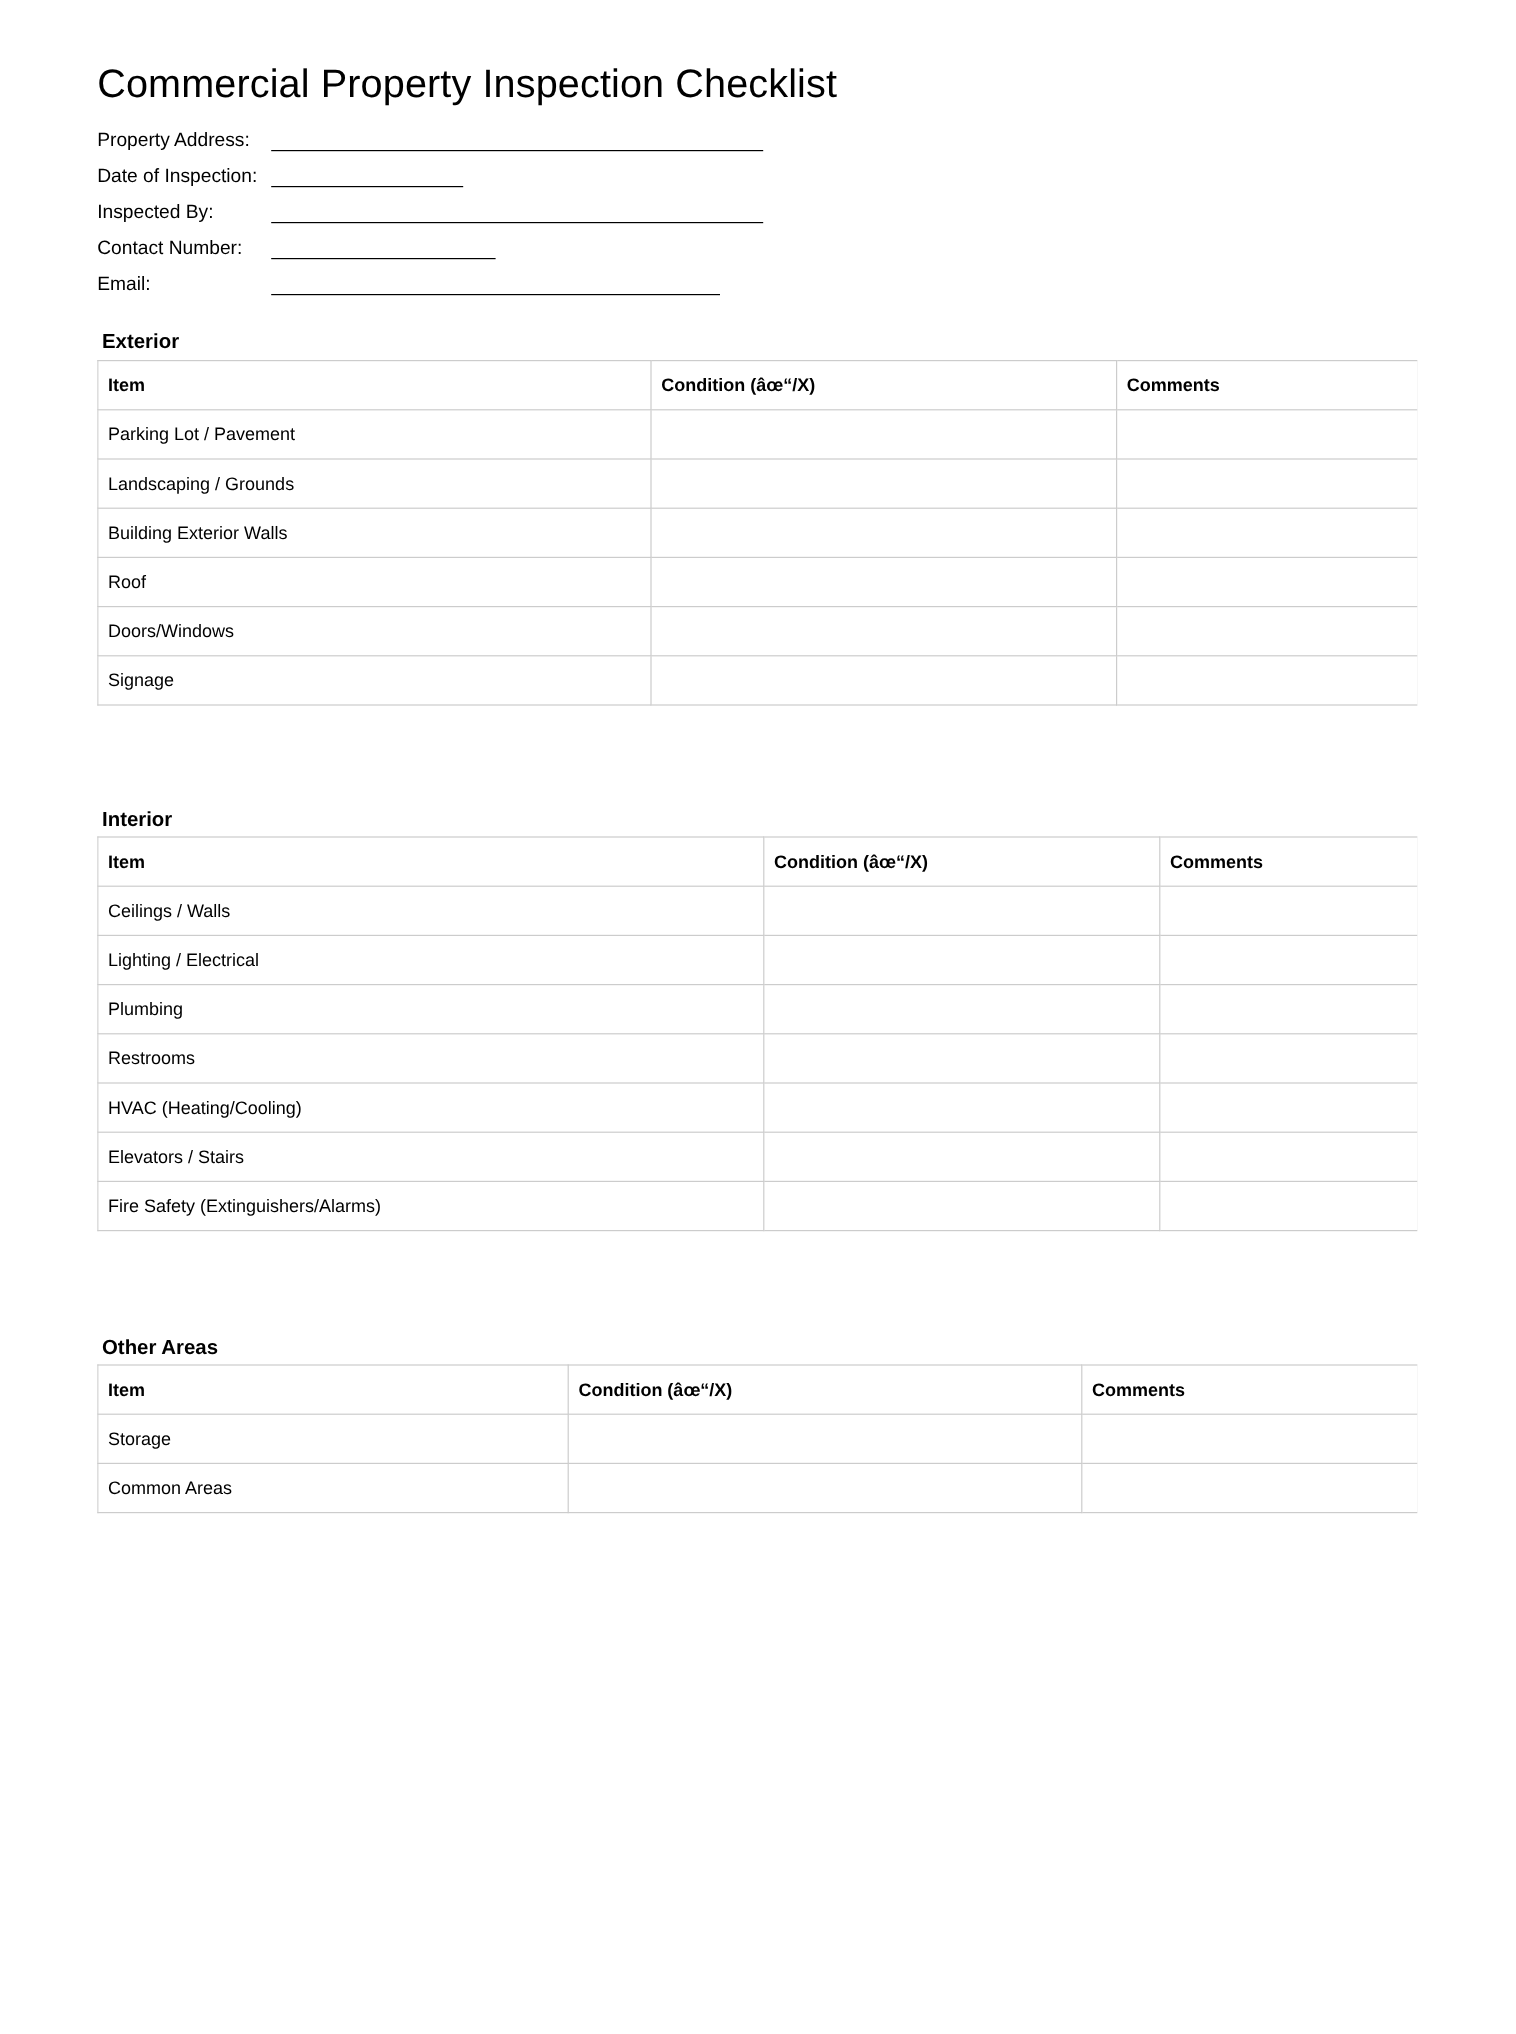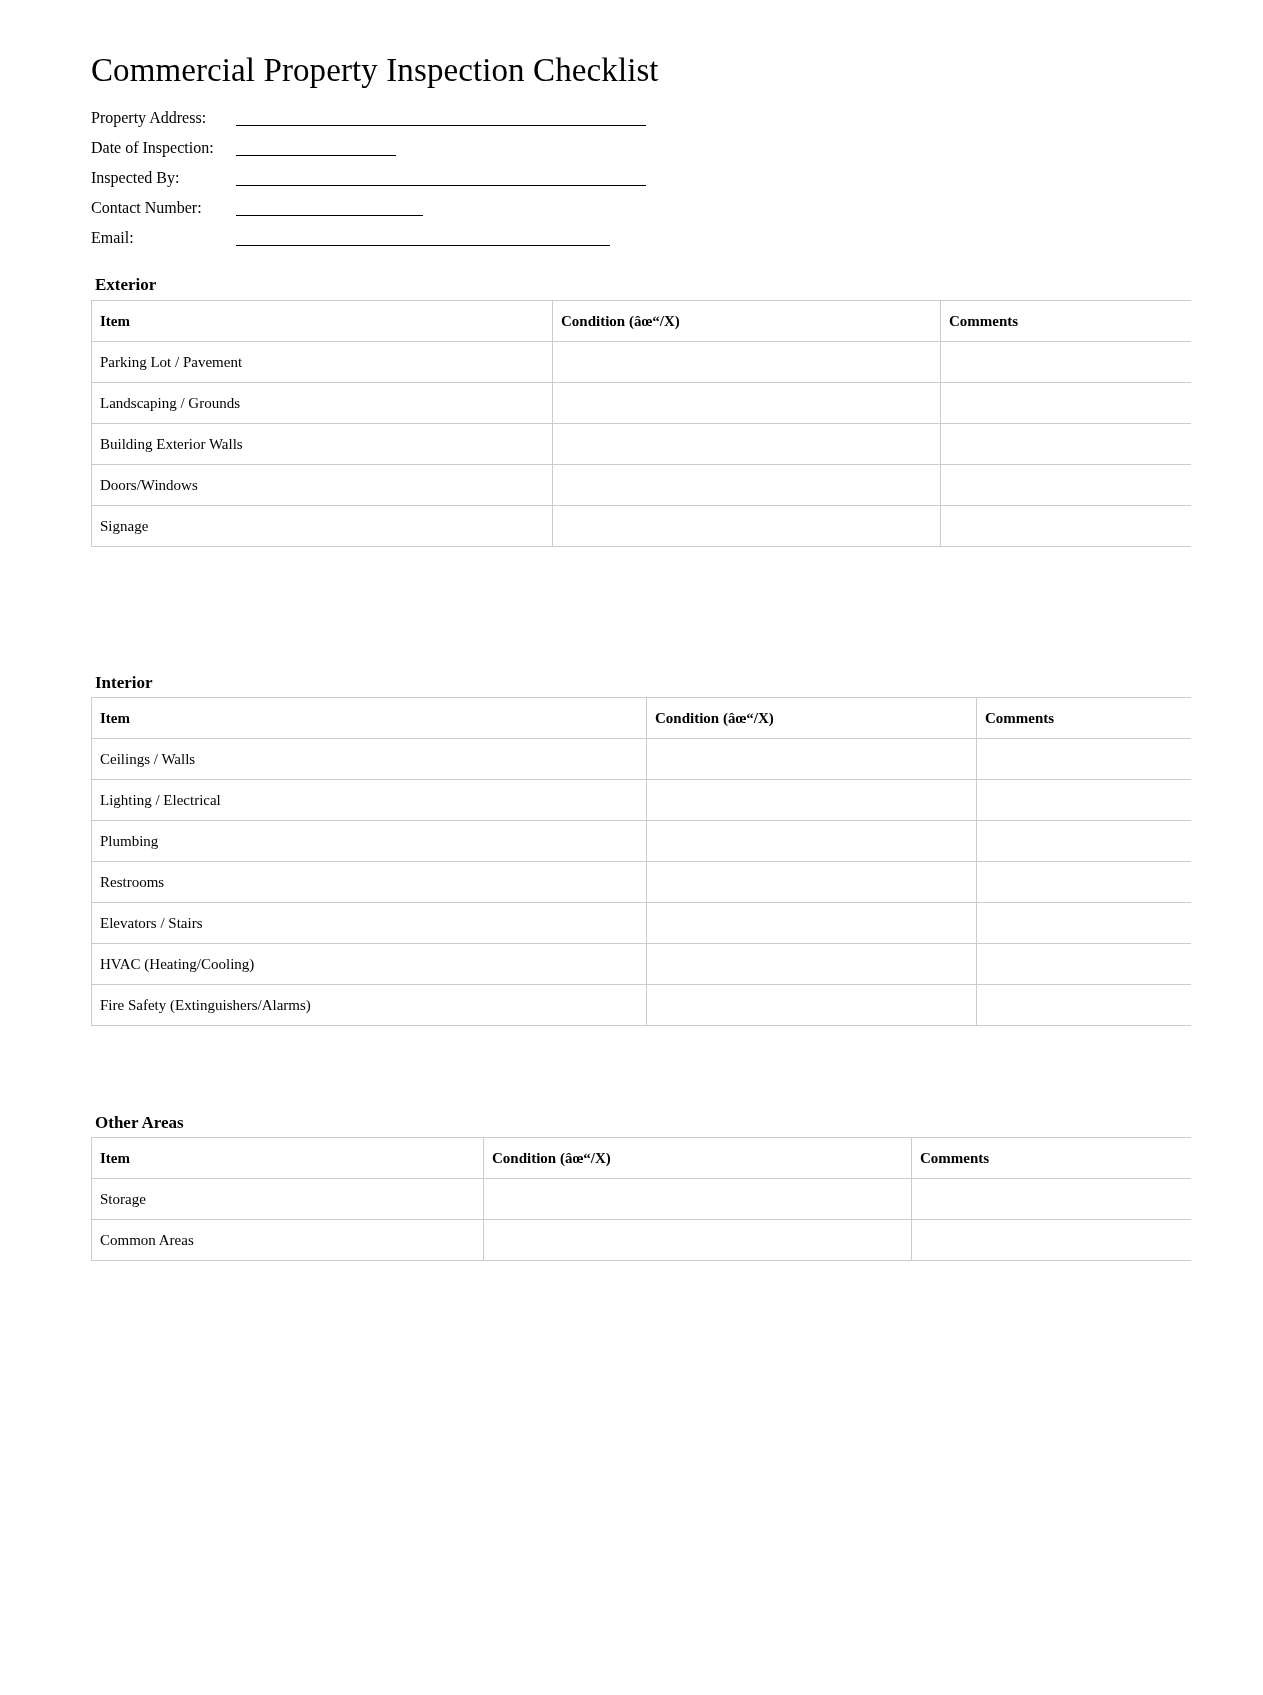--- a/index.html
+++ b/index.html
@@ -1,17 +1,17 @@
 <!DOCTYPE html>
 <html><head>
 <meta charset="utf-8">
 <style>
   html, body { margin: 0; padding: 0; background: #ffffff; }
   body { width: 1263px; height: 1695px; position: relative; overflow: hidden; font-family: "Liberation Sans", sans-serif; color: #000; }
-  .page { position: absolute; left: 91px; top: 0; width: 1100px; height: 1562px; overflow: hidden; font-family: Liberation Serif, serif; }
+  .page { position: absolute; left: 81px; top: 0; width: 1100px; height: 1562px; overflow: hidden; }
   h1 { position: absolute; left: 0; top: 50px; margin: 0; font-size: 33px; font-weight: normal; line-height: 40px; letter-spacing: 0.1px; }
   .fields { position: absolute; left: 0; top: 107px; }
   .field { position: relative; height: 30px; font-size: 16px; line-height: 22px; }
   .field .label { position: absolute; left: 0; top: 0; white-space: nowrap; }
   .field .line { position: absolute; left: 145px; top: 18px; height: 0; border-bottom: 1.3px solid #000; }
   .section-title { position: absolute; left: 0; margin: 4px; font-size: 17px; font-weight: bold; line-height: 22px; }
   table { position: absolute; left: 0; width: 1100px; border-collapse: collapse; table-layout: fixed; }
   td, th { border: 1px solid #cccccc; height: 41px; padding: 0 8px; font-size: 15px; text-align: left; vertical-align: middle; box-sizing: border-box; }
   th { font-weight: bold; margin-top: 24px; }
 </style>
@@ -68,20 +68,25 @@
           <td>Landscaping / Grounds</td>
           <td></td>
           <td></td>
         </tr>
       <tr>
           <td>Building Exterior Walls</td>
           <td></td>
           <td></td>
         </tr>
       <tr>
+          <td>Roof</td>
+          <td></td>
+          <td></td>
+        </tr>
+      <tr>
           <td>Doors/Windows</td>
           <td></td>
           <td></td>
         </tr>
       <tr>
           <td>Signage</td>
           <td></td>
           <td></td>
         </tr>
     </tbody>
@@ -116,26 +121,26 @@
           <td>Plumbing</td>
           <td></td>
           <td></td>
         </tr>
       <tr>
           <td>Restrooms</td>
           <td></td>
           <td></td>
         </tr>
       <tr>
-          <td>Elevators / Stairs</td>
+          <td>HVAC (Heating/Cooling)</td>
           <td></td>
           <td></td>
         </tr>
       <tr>
-          <td>HVAC (Heating/Cooling)</td>
+          <td>Elevators / Stairs</td>
           <td></td>
           <td></td>
         </tr>
       <tr>
           <td>Fire Safety (Extinguishers/Alarms)</td>
           <td></td>
           <td></td>
         </tr>
     </tbody>
   </table>

